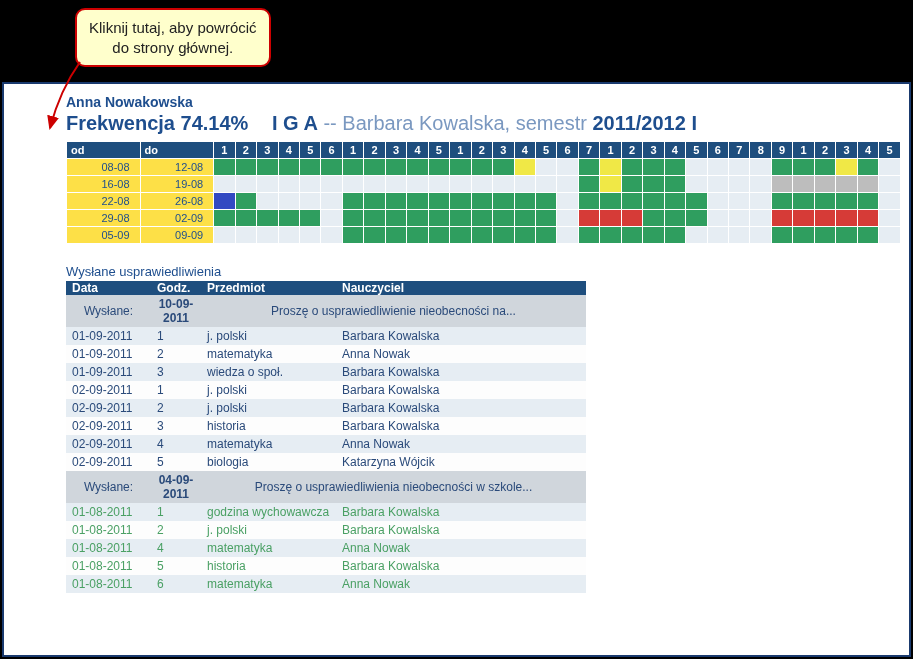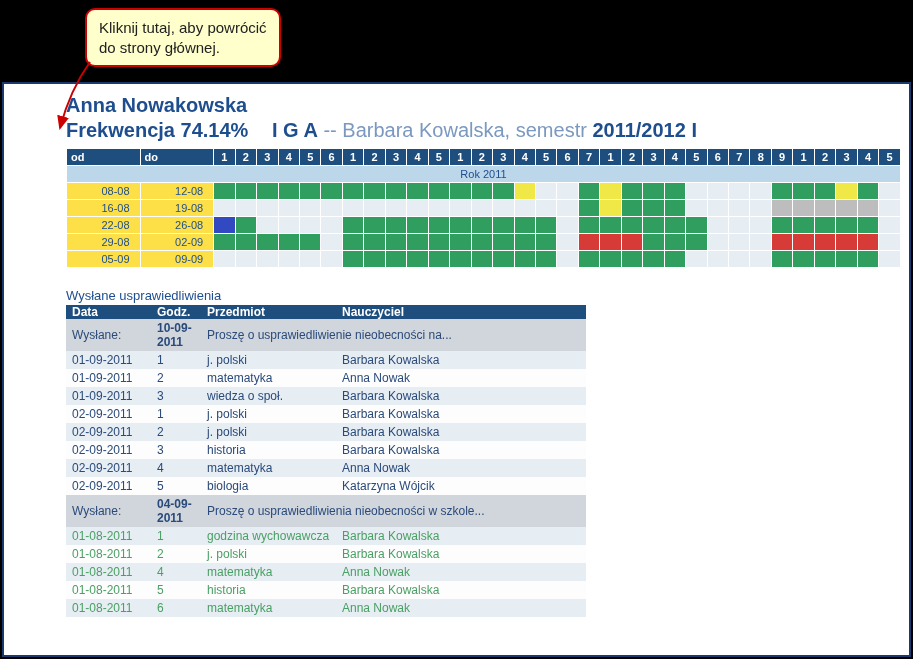--- a/index.html
+++ b/index.html
@@ -1,25 +1,25 @@
 <!DOCTYPE html>
 <html><head>
 <meta charset="utf-8">
 <style>
   * { box-sizing: border-box; }
   body { margin:0; font-family: Arial, sans-serif; font-size:12px; background:#000; }
   .outer { width:913px; height:659px; background:#000; position:relative; }
-  .tooltip-wrap { position:absolute; top:8px; left:85px; z-index:10; }
+  .tooltip-wrap { position:absolute; top:8px; left:75px; z-index:10;text-align:center; }
   .tooltip { background:#ffffcc; border:2px solid #cc0000; border-radius:10px; padding:8px 12px; font-size:15px; color:#222; line-height:1.3; }
   .arrow-svg { position:absolute; top:52px; left:-35px; }
   .panel { position:absolute; top:82px; left:2px; right:2px; bottom:2px; background:#fff; border:2px solid #1a3a6e; padding:8px 8px 8px 62px; overflow:hidden; }
   .side-icons { position:absolute; left:10px; top:92px; display:flex; flex-direction:column; gap:6px; }
   .circ-btn { width:32px; height:32px; border-radius:50%; display:flex; align-items:center; justify-content:center; cursor:pointer; box-shadow:0 1px 3px rgba(0,0,0,.3); }
   .circ-blue { background: radial-gradient(circle at 35% 30%, #5faee8, #1767a6); }
-  .hdr-line1 { color:#1e4e8e; font-weight:bold; font-size:20px; margin-top:2px; }
+  .hdr-line1 { color:#1e4e8e; font-weight:bold; font-size:14px; margin-top:2px; }
   .hdr-line2 { margin:2px 0 6px 0; font-size:20px; }
   .hdr-label { color:#1e4e8e; font-weight:bold; }
   .hdr-pct { color:#1e4e8e; font-weight:bold; }
   .hdr-class { color:#1e4e8e; font-weight:bold; margin-left:18px; }
   .hdr-teacher { color:#7a98c0; }
   .hdr-sem { color:#1e4e8e; font-weight:bold; }
   table.att { border-collapse:collapse; width:100%; table-layout:fixed; }
   table.att th, table.att td { border:1px solid #fff; padding:0; text-align:center; height:17px; font-size:11px; }
   .darkhdr { background:#1e4e7e; color:#fff; font-weight:bold; }
   .darkhdr.left { text-align:left; padding-left:4px; }
@@ -30,21 +30,21 @@
   .r { background:#d63b37; }
   .b { background:#3249c2; }
   .gr { background:#bdbdbd; }
   .e { background:#e6edf3; }
   .sect-title { color:#1e4e8e; font-weight:normal; font-size:13px; margin:20px 0 2px 0; }
   table.justif { border-collapse:collapse; width:520px; font-size:12px; }
   table.justif th { background:#1e4e7e; color:#fff; text-align:left; padding:0 6px; font-weight:bold; }
   table.justif td { padding:2px 6px; color:#2a4a7a; }
   .row-odd { background:#e6edf3; }
   .row-even { background:#fdfdfd; }
-  .sent-row td { background:#d0d6dc; color:#2a3a4a; }
+  .sent-row td { background:#d0d6dc; color:#2a3a4a;text-align:center; }
   .sent-row .bold { font-weight:bold;margin-left:48px; }
   .green-row td { color:#4aa064 !important; }
 </style>
 </head>
 <body>
 
 <div class="outer">
 
   <div class="tooltip-wrap">
     <div class="tooltip">
@@ -127,23 +127,20 @@
             <th class="darkhdr">6</th>
             <th class="darkhdr">7</th>
             <th class="darkhdr">8</th>
             <th class="darkhdr">9</th>
             <th class="darkhdr">1</th>
             <th class="darkhdr">2</th>
             <th class="darkhdr">3</th>
             <th class="darkhdr">4</th>
             <th class="darkhdr">5</th>
           </tr>
-      <tr class="yearrow">
-        <td colspan="34">Rok 2011</td>
-      </tr>
       </tbody>
         <tbody id="att-body">
           <tr>
             <td class="datecell">08-08</td>
             <td class="datecell">12-08</td>
             <td class="g"></td>
             <td class="g"></td>
             <td class="g"></td>
             <td class="g"></td>
             <td class="g"></td>

